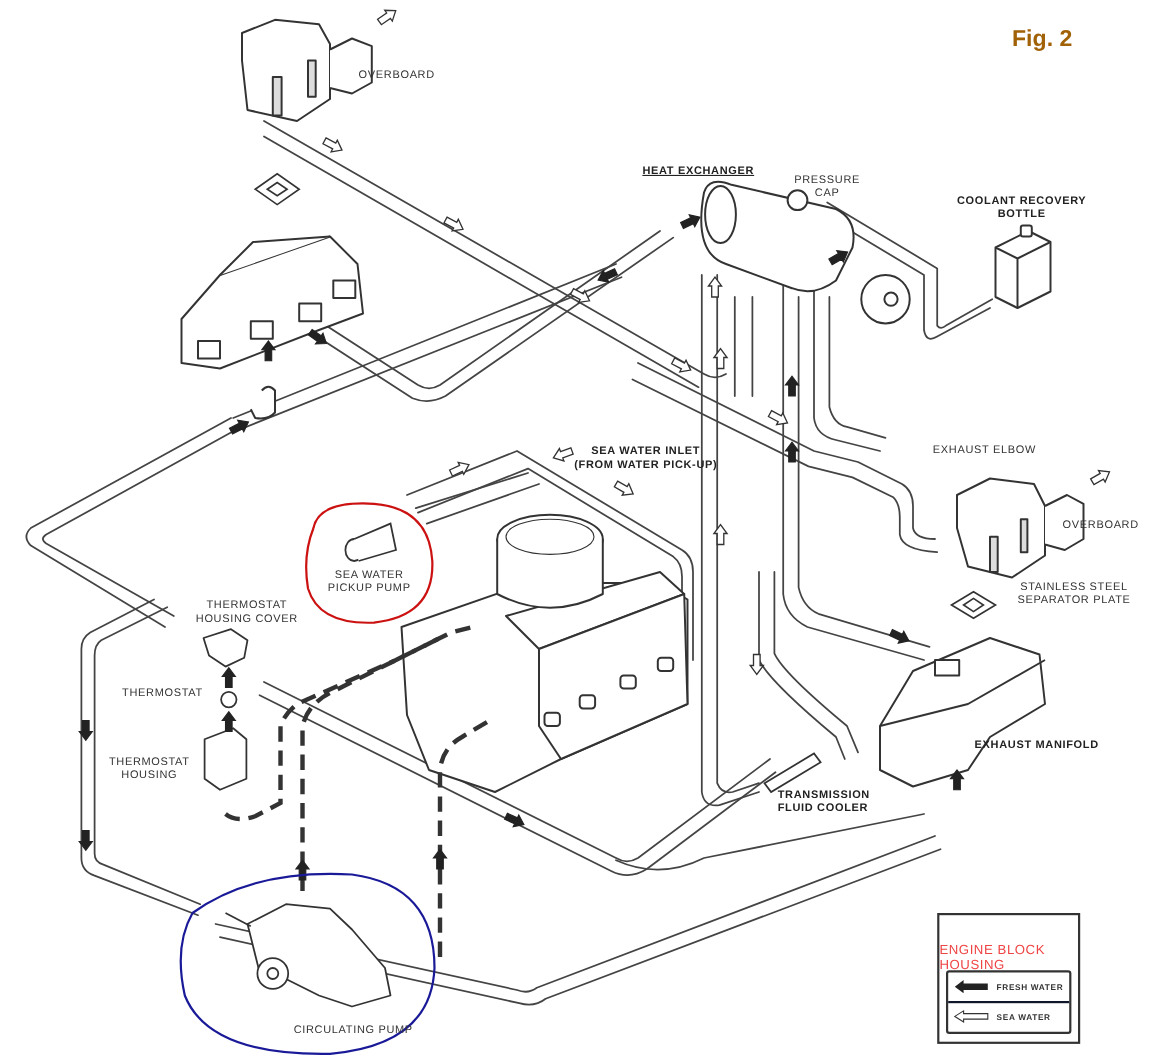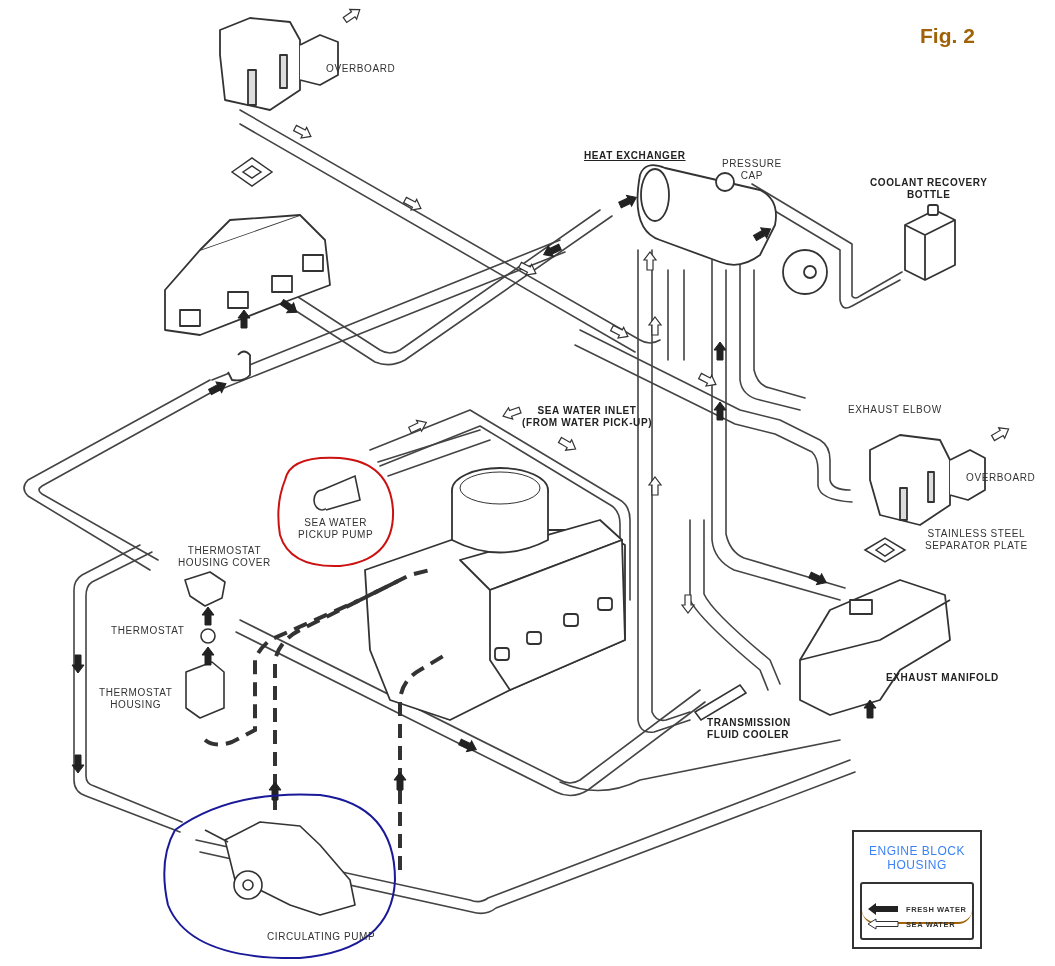--- a/index.html
+++ b/index.html
@@ -3,24 +3,24 @@
 <meta charset="utf-8">
 <style>
   html,body{margin:0;padding:0;background:#fff;}
   body{width:1055px;height:966px;position:relative;overflow:hidden;font-family:"Liberation Sans",sans-serif;}
   #stage{position:absolute;left:0;top:0;width:1055px;height:966px;}
   .lbl{position:absolute;font-family:"Liberation Sans",sans-serif;font-size:10px;letter-spacing:0.6px;color:#333;text-transform:uppercase;line-height:12px;white-space:nowrap;}
   .lbl.c{text-align:center;}
   .lbl.bold{font-weight:bold;color:#222;}
   .fig{position:absolute;left:920px;top:24px;font-family:"Liberation Sans",sans-serif;font-weight:bold;font-size:21px;color:#a16207;}
   .legend{position:absolute;left:852px;top:830px;width:126px;height:115px;border:2px solid #333;background:#fff;}
-  .legend .title{text-align:center;font-size:12px;letter-spacing:0.5px;color:#3b82f6;margin-top:12px;line-height:14px;}
+  .legend .title{text-align:left;font-size:12px;letter-spacing:0.5px;color:#ef4444;margin-top:24px;line-height:14px;}
   .legend .inner{position:absolute;left:6px;top:50px;width:110px;height:54px;border:2px solid #333;border-radius:3px;}
   .legend .row{position:absolute;left:0;width:110px;height:26px;display:flex;align-items:center;}
-  .legend .row.r1{top:12px;border-bottom:2px solid #a16207;border-radius:14px;}
+  .legend .row.r1{top:0;border-bottom:2px solid #0f172a;}
   .legend .row.r2{top:27px;}
   .legend .row span{font-size:7.5px;font-weight:bold;letter-spacing:0.6px;color:#333;margin-left:6px;}
   .legend svg{margin-left:4px;}
 </style>
 </head>
 <body>
 
 <svg id="stage" viewBox="0 0 1055 966" xmlns="http://www.w3.org/2000/svg">
   <defs>
     <g id="arrow-solid">

